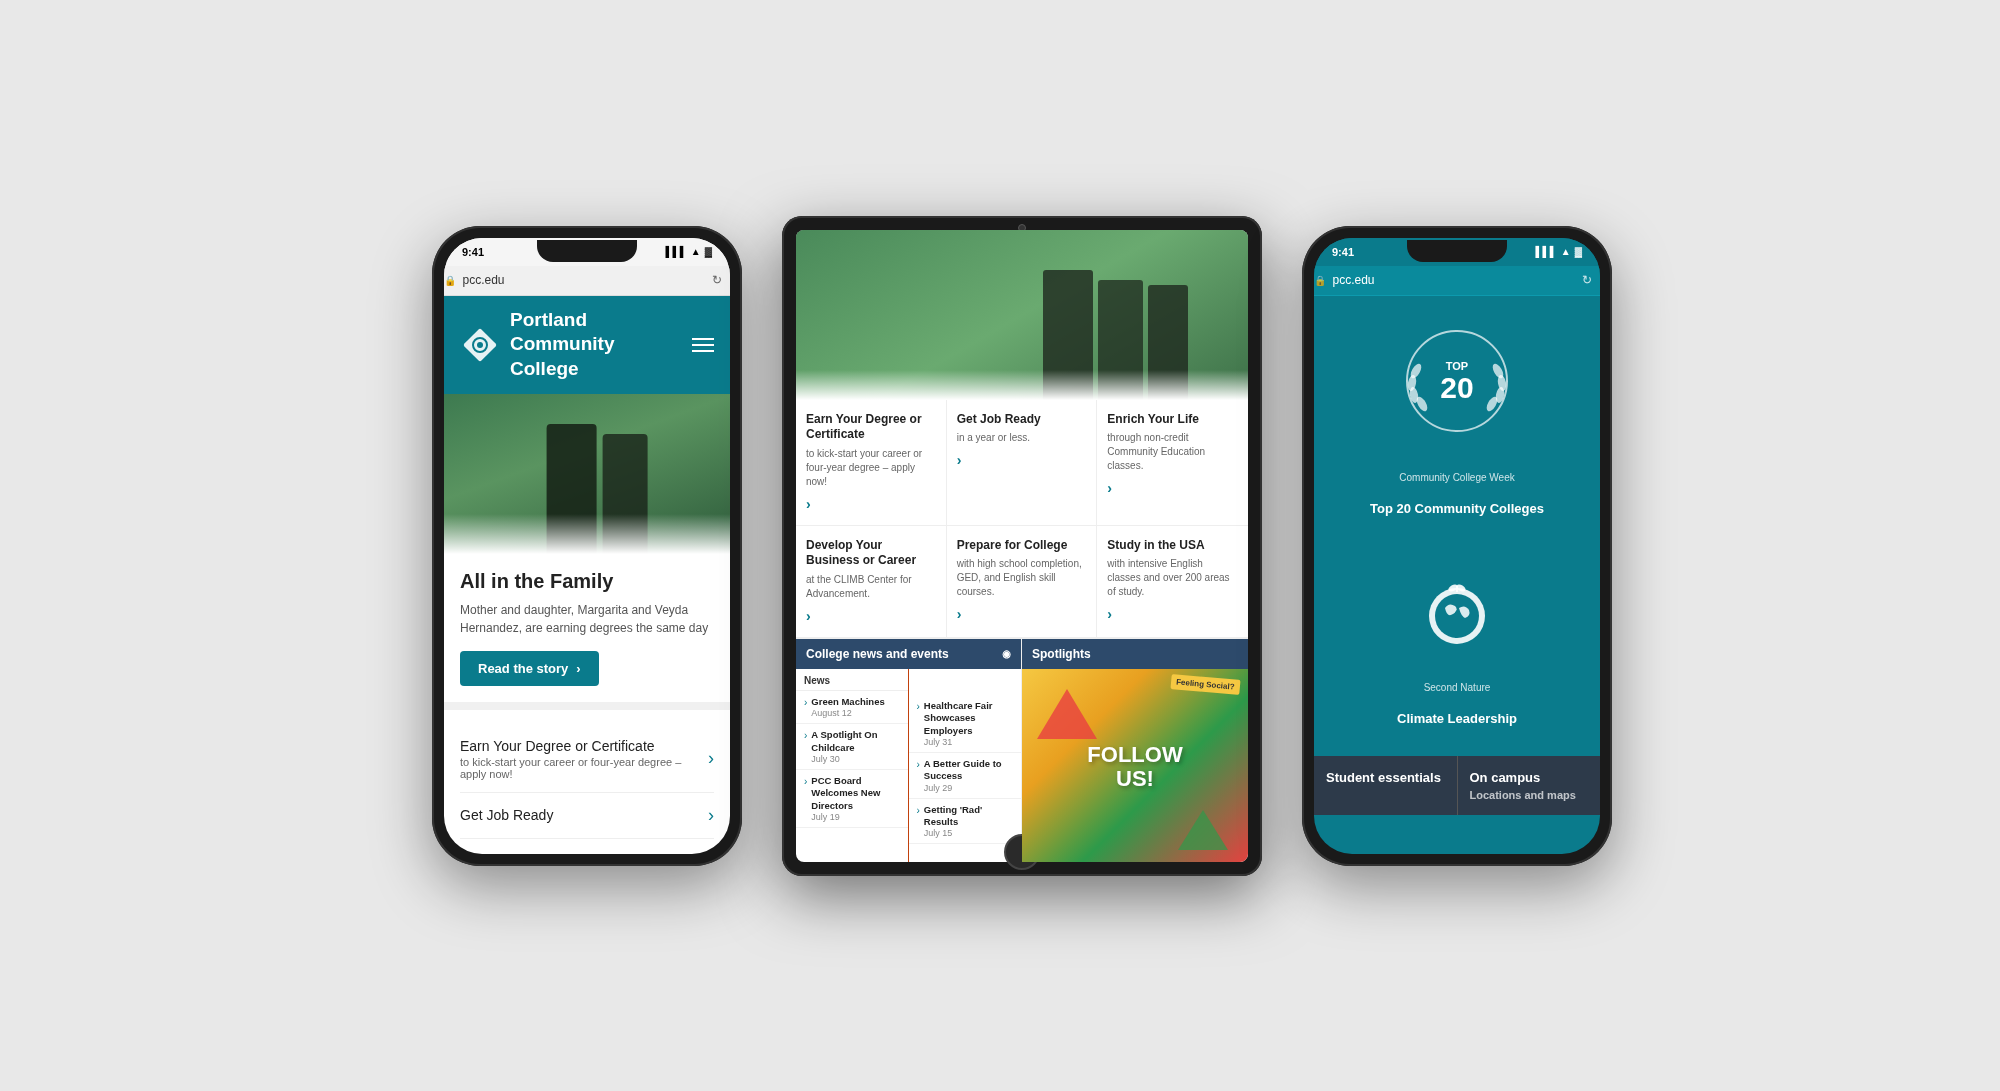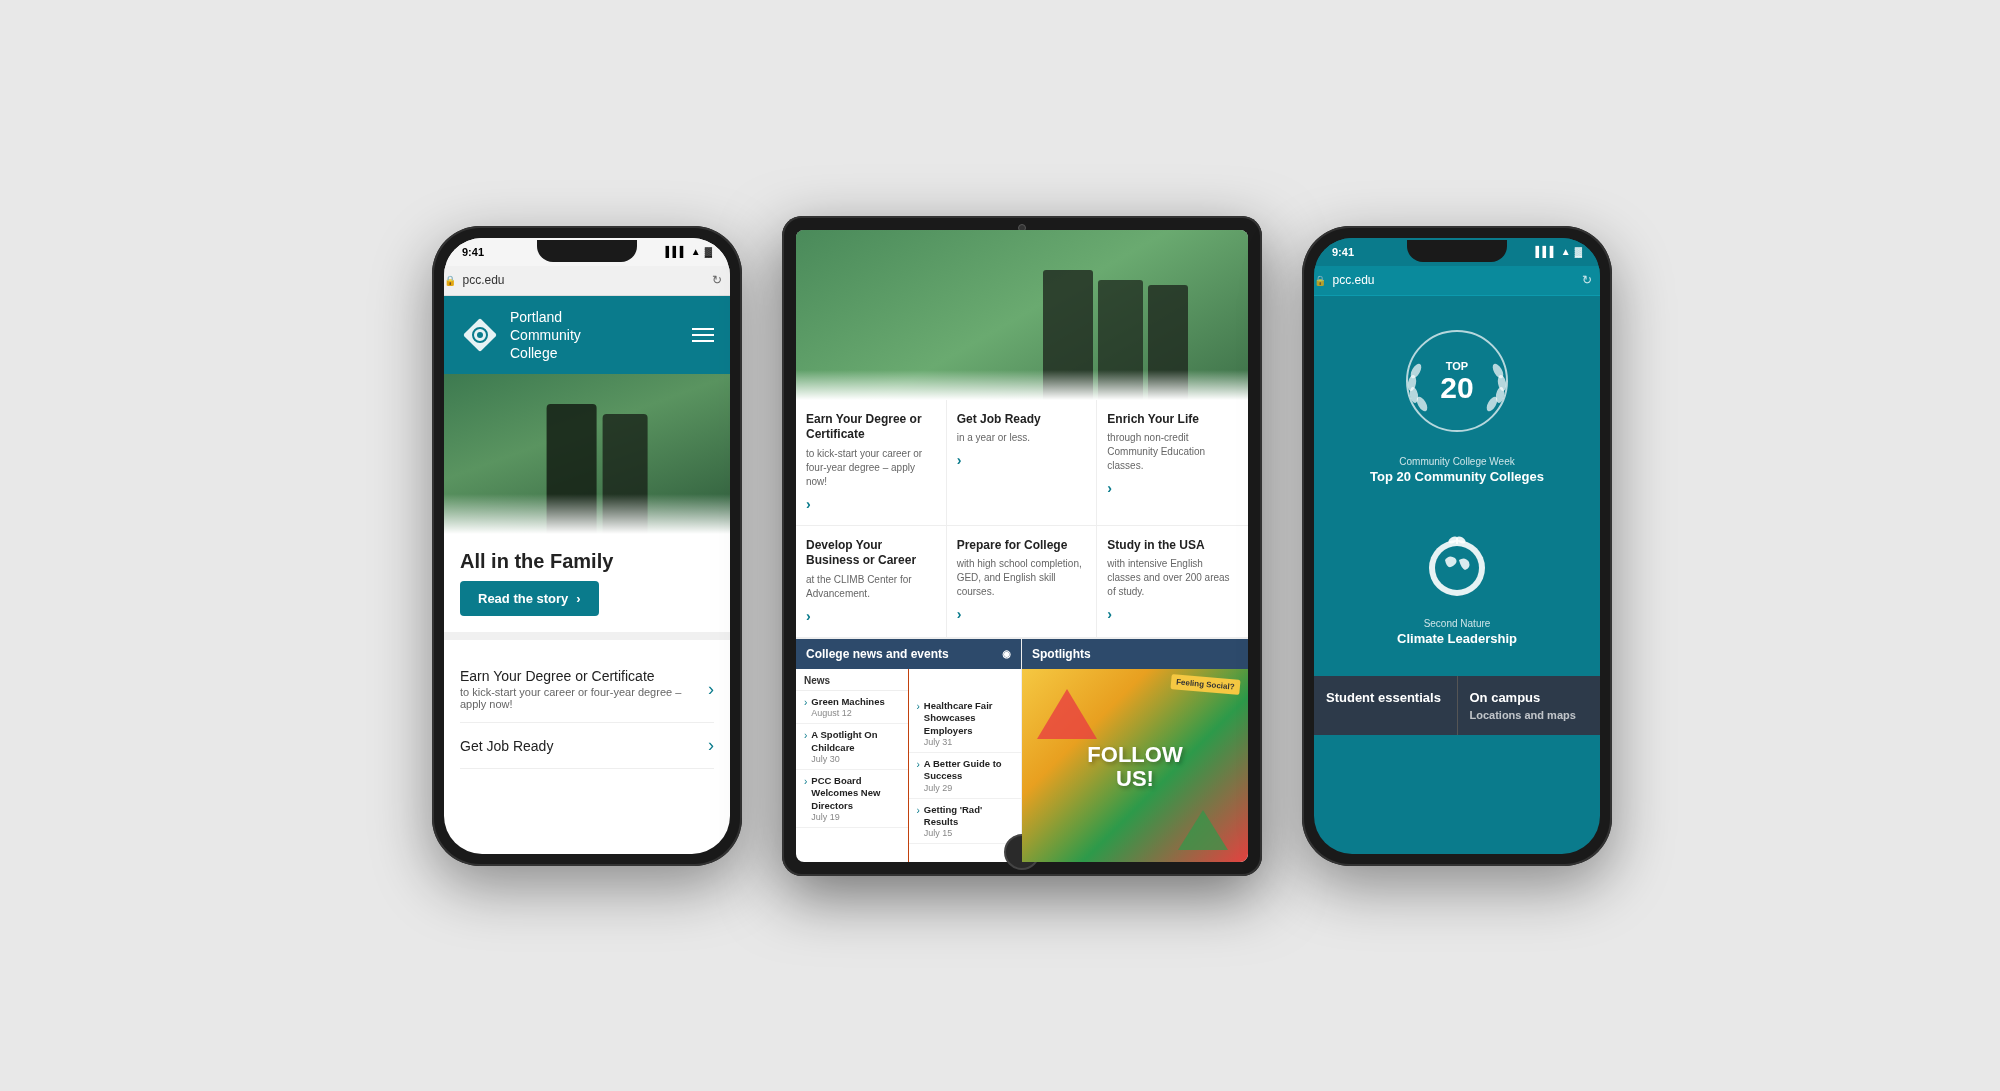--- a/index.html
+++ b/index.html
@@ -100,22 +100,22 @@
     }
 
     .pcc-logo-area {
       display: flex;
       align-items: center;
       gap: 10px;
     }
 
     .pcc-logo-text {
       color: white;
-      font-size: 14px;
-      font-weight: 400;
+      font-size: 19px;
+      font-weight: 700;
       line-height: 1.3;
     }
 
     .hamburger {
       color: white;
       font-size: 20px;
       display: flex;
       flex-direction: column;
       gap: 4px;
     }
@@ -440,20 +440,21 @@
     }
 
     .top20-section {
       background: #0a7b8c;
       padding: 30px 20px;
       display: flex;
       flex-direction: column;
       align-items: center;
       text-align: center;
       color: white;
+      gap: 16px;
     }
 
     .top20-title {
       font-size: 10px;
       color: rgba(255,255,255,0.8);
       margin-bottom: 2px;
     }
 
     .top20-subtitle {
       font-size: 13px;
@@ -557,20 +558,21 @@
 
           <div style="position:absolute;bottom:0;left:50%;transform:translateX(-40%);display:flex;gap:6px;align-items:flex-end;">
             <div style="width:50px;height:130px;background:rgba(20,30,20,0.85);border-radius:4px 4px 0 0;"></div>
             <div style="width:45px;height:120px;background:rgba(25,35,25,0.8);border-radius:4px 4px 0 0;"></div>
           </div>
           <div class="hero-image-grad"></div>
         </div>
 
         <div class="story-section">
           <h1 class="story-title">All in the Family</h1>
+          <p class="story-desc">Mother and daughter, Margarita and Veyda Hernandez, are earning degrees the same day</p>
           <button class="read-story-btn">
             <span>Read the story</span>
             <span>›</span>
           </button>
         </div>
 
         <div class="phone-divider"></div>
 
         <div class="phone-links">
           <div class="phone-link-item">

